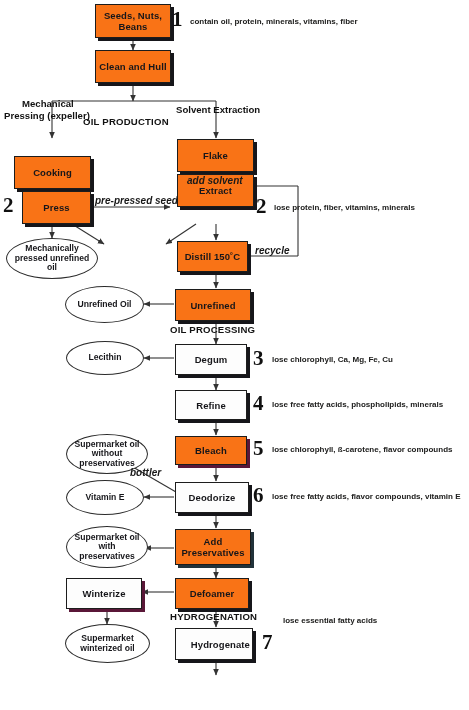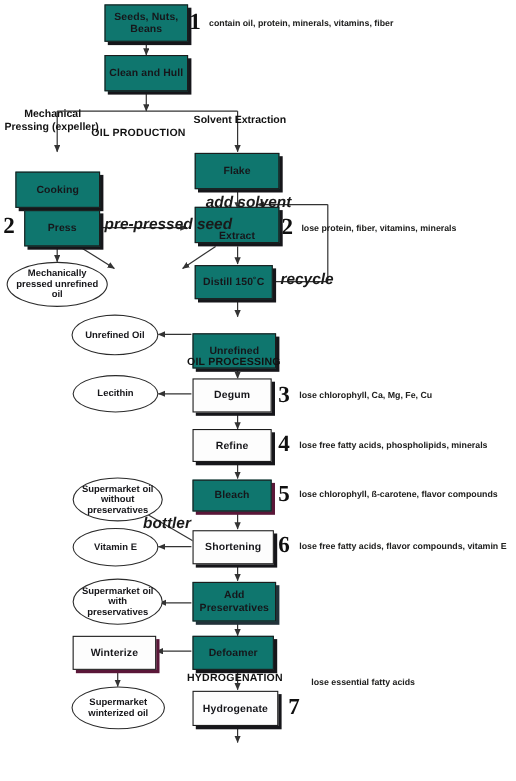--- a/index.html
+++ b/index.html
@@ -12,21 +12,21 @@
     width:469px;
     height:710px;
     background:#ffffff;
     overflow:hidden;
   }
   
   .pbox{
     position:absolute;
     box-sizing:border-box;
     border:1.4px solid #1c1c1c;
-    background:#0f766e;
+    background:#f97316;
     display:flex;
     align-items:center;
     justify-content:center;
     text-align:center;
     font-weight:bold;
     font-size:9.5px;
     line-height:11px;
     color:#16161a;
     letter-spacing:.1px;
     box-shadow:3px 3px 0 0 #16161a;
@@ -57,21 +57,21 @@
     position:absolute;
     font-size:9.6px;
     font-weight:bold;
     color:#121212;
     white-space:nowrap;
     line-height:11px;
   }
   .lbl.cap{font-weight:bold;letter-spacing:.2px;}
   .ital{
     position:absolute;
-    font-size:14px;
+    font-size:10px;
     font-style:italic;
     font-weight:bold;
     color:#1a1a1a;
     white-space:nowrap;
   }
   .num{
     position:absolute;
     font-size:21px;
     font-weight:bold;
     color:#101010;
@@ -181,61 +181,61 @@
   </div>
 
   <div class="pbox" style="left:177px;top:139px;width:77px;height:33px;">
     <span>Flake</span>
   </div>
 
   <div class="pbox" style="left:22px;top:191px;width:69px;height:33px;">
     <span>Press</span>
   </div>
 
-  <div class="pbox" style="left:177px;top:188px;width:77px;height:33px;align-items:flex-end;">
+  <div class="pbox" style="left:177px;top:174px;width:77px;height:33px;">
     <span>Extract</span>
   </div>
 
   <div class="pbox" style="left:177px;top:241px;width:71px;height:31px;">
     <span>Distill 150˚C</span>
   </div>
 
-  <div class="pbox" style="left:175px;top:303px;width:76px;height:32px;text-align:center;">
+  <div class="pbox" style="left:175px;top:289px;width:76px;height:32px;text-align:center;">
     <span>Unrefined</span>
   </div>
 
   <div class="pbox white" style="left:175px;top:344px;width:72px;height:31px;">
     <span>Degum</span>
   </div>
 
   <div class="pbox white" style="left:175px;top:390px;width:72px;height:30px;">
     <span>Refine</span>
   </div>
 
   <div class="pbox maroon" style="left:175px;top:436px;width:72px;height:29px;">
     <span>Bleach</span>
   </div>
 
   <div class="pbox white" style="left:175px;top:482px;width:74px;height:31px;">
-    <span>Shortening</span>
+    <span>Deodorize</span>
   </div>
 
   <div class="pbox mix" style="left:175px;top:529px;width:76px;height:36px;">
     <span>Add Preservatives</span>
   </div>
 
   <div class="pbox" style="left:175px;top:578px;width:74px;height:31px;">
     <span>Defoamer</span>
   </div>
 
   <div class="pbox white maroon" style="left:66px;top:578px;width:76px;height:31px;">
     <span>Winterize</span>
   </div>
 
-  <div class="pbox white" style="left:175px;top:628px;width:78px;height:32px;">
+  <div class="pbox white" style="left:175px;top:628px;width:78px;height:32px;justify-content:flex-end;">
     <span>Hydrogenate</span>
   </div>
 
   <div class="ell" style="left:6px;top:238px;width:92px;height:41px;">
     <span>Mechanically pressed unrefined oil</span>
   </div>
 
 
   <div class="ell" style="left:65px;top:286px;width:79px;height:37px;">
     <span>Unrefined Oil</span>

